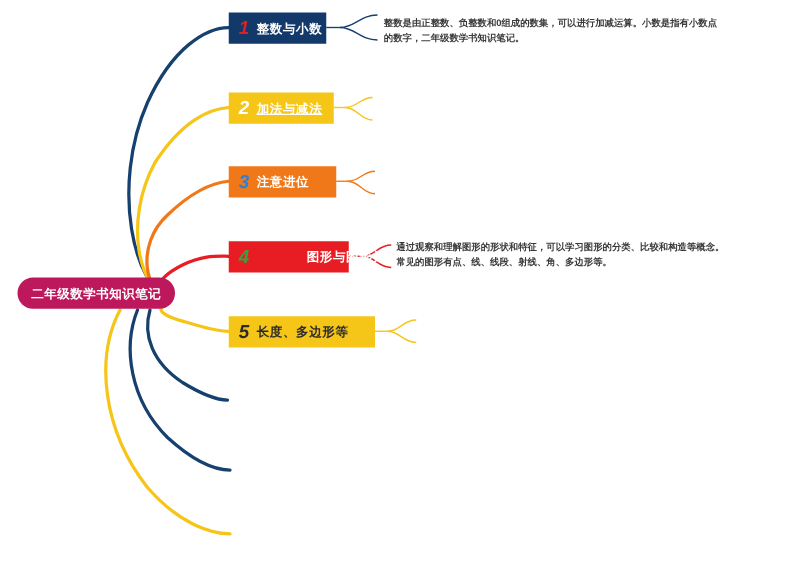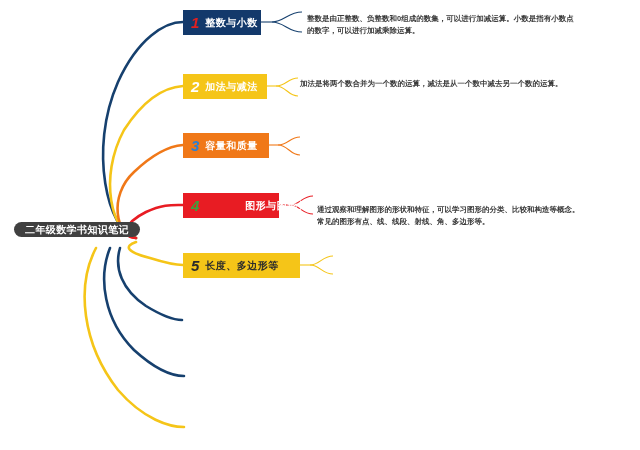--- a/index.html
+++ b/index.html
@@ -26,23 +26,23 @@
     width: 640px;
     height: 450px;
   }
 
   
   .root-node {
     position: absolute;
     left: 14px;
     top: 222px;
     width: 126px;
-    height: 15px;
+    height: 25px;
     border-radius: 13px;
-    background: #404040;
+    background: #be185d;
     display: flex;
     align-items: center;
     justify-content: center;
     z-index: 5;
   }
   .root-label {
     color: #ffffff;
     font-size: 10px;
     font-weight: bold;
     letter-spacing: 0.4px;
@@ -72,21 +72,21 @@
     letter-spacing: 0.5px;
     white-space: nowrap;
   }
 
   #node-1 { left: 183px; top: 10px;  width: 78px;  background: #13396B; }
   #node-1 .branch-num   { color: #E02020; }
   #node-1 .branch-label { color: #ffffff; }
 
   #node-2 { left: 183px; top: 74px;  width: 84px;  background: #F5C518; }
   #node-2 .branch-num   { color: #ffffff; }
-  #node-2 .branch-label { color: #ffffff; }
+  #node-2 .branch-label { color: #ffffff; text-decoration: underline; }
 
   #node-3 { left: 183px; top: 133px; width: 86px;  background: #F07818; }
   #node-3 .branch-num   { color: #2F7FD0; }
   #node-3 .branch-label { color: #ffffff; }
 
   #node-4 { left: 183px; top: 193px; width: 96px;  background: #E81C23; }
   #node-4 .branch-num   { color: #3DA03D; }
   #node-4 .branch-label { color: #ffffff; margin-left: 40px; }
 
   #node-5 { left: 183px; top: 253px; width: 117px; background: #F5C518; }
@@ -102,21 +102,21 @@
     z-index: 3;
     font-weight: bold;
   }
   .leaf-text span {
     display: block;
     white-space: nowrap;
   }
   #leaf-1 { left: 307px; top: 13px;  }
   #leaf-2 { left: 300px; top: 78px;  }
   #leaf-3 { left: 300px; top: 138px; }
-  #leaf-4 { left: 317px; top: 204px; }
+  #leaf-4 { left: 317px; top: 192px; }
 </style>
 </head>
 <body>
 
 <div id="mindmap">
 
   <svg id="edges" viewBox="0 0 640 450" xmlns="http://www.w3.org/2000/svg">
 
     <path d="M 136 238 C 108 232 88 150 118 82 C 138 38 165 22 183 22" fill="none" stroke="#16406E" stroke-width="2.6" stroke-linecap="round"></path>
 
@@ -174,40 +174,39 @@
     <span class="branch-label">整数与小数</span>
   </div>
 
   <div class="branch-node" id="node-2">
     <span class="branch-num">2</span>
     <span class="branch-label">加法与减法</span>
   </div>
 
   <div class="branch-node" id="node-3">
     <span class="branch-num">3</span>
-    <span class="branch-label">容量和质量</span>
+    <span class="branch-label">注意进位</span>
   </div>
 
   <div class="branch-node" id="node-4">
     <span class="branch-num">4</span>
     <span class="branch-label">图形与图形关系</span>
   </div>
 
   <div class="branch-node" id="node-5">
     <span class="branch-num">5</span>
     <span class="branch-label">长度、多边形等</span>
   </div>
 
   <div class="leaf-text" id="leaf-1">
     <span>整数是由正整数、负整数和0组成的数集，可以进行加减运算。小数是指有小数点</span>
-    <span>的数字，可以进行加减乘除运算。</span>
+    <span>的数字，二年级数学书知识笔记。</span>
   </div>
 
   <div class="leaf-text" id="leaf-2">
-    <span>加法是将两个数合并为一个数的运算，减法是从一个数中减去另一个数的运算。</span>
   </div>
 
 
   <div class="leaf-text" id="leaf-4">
     <span>通过观察和理解图形的形状和特征，可以学习图形的分类、比较和构造等概念。</span>
     <span>常见的图形有点、线、线段、射线、角、多边形等。</span>
   </div>
 
 </div>
 

